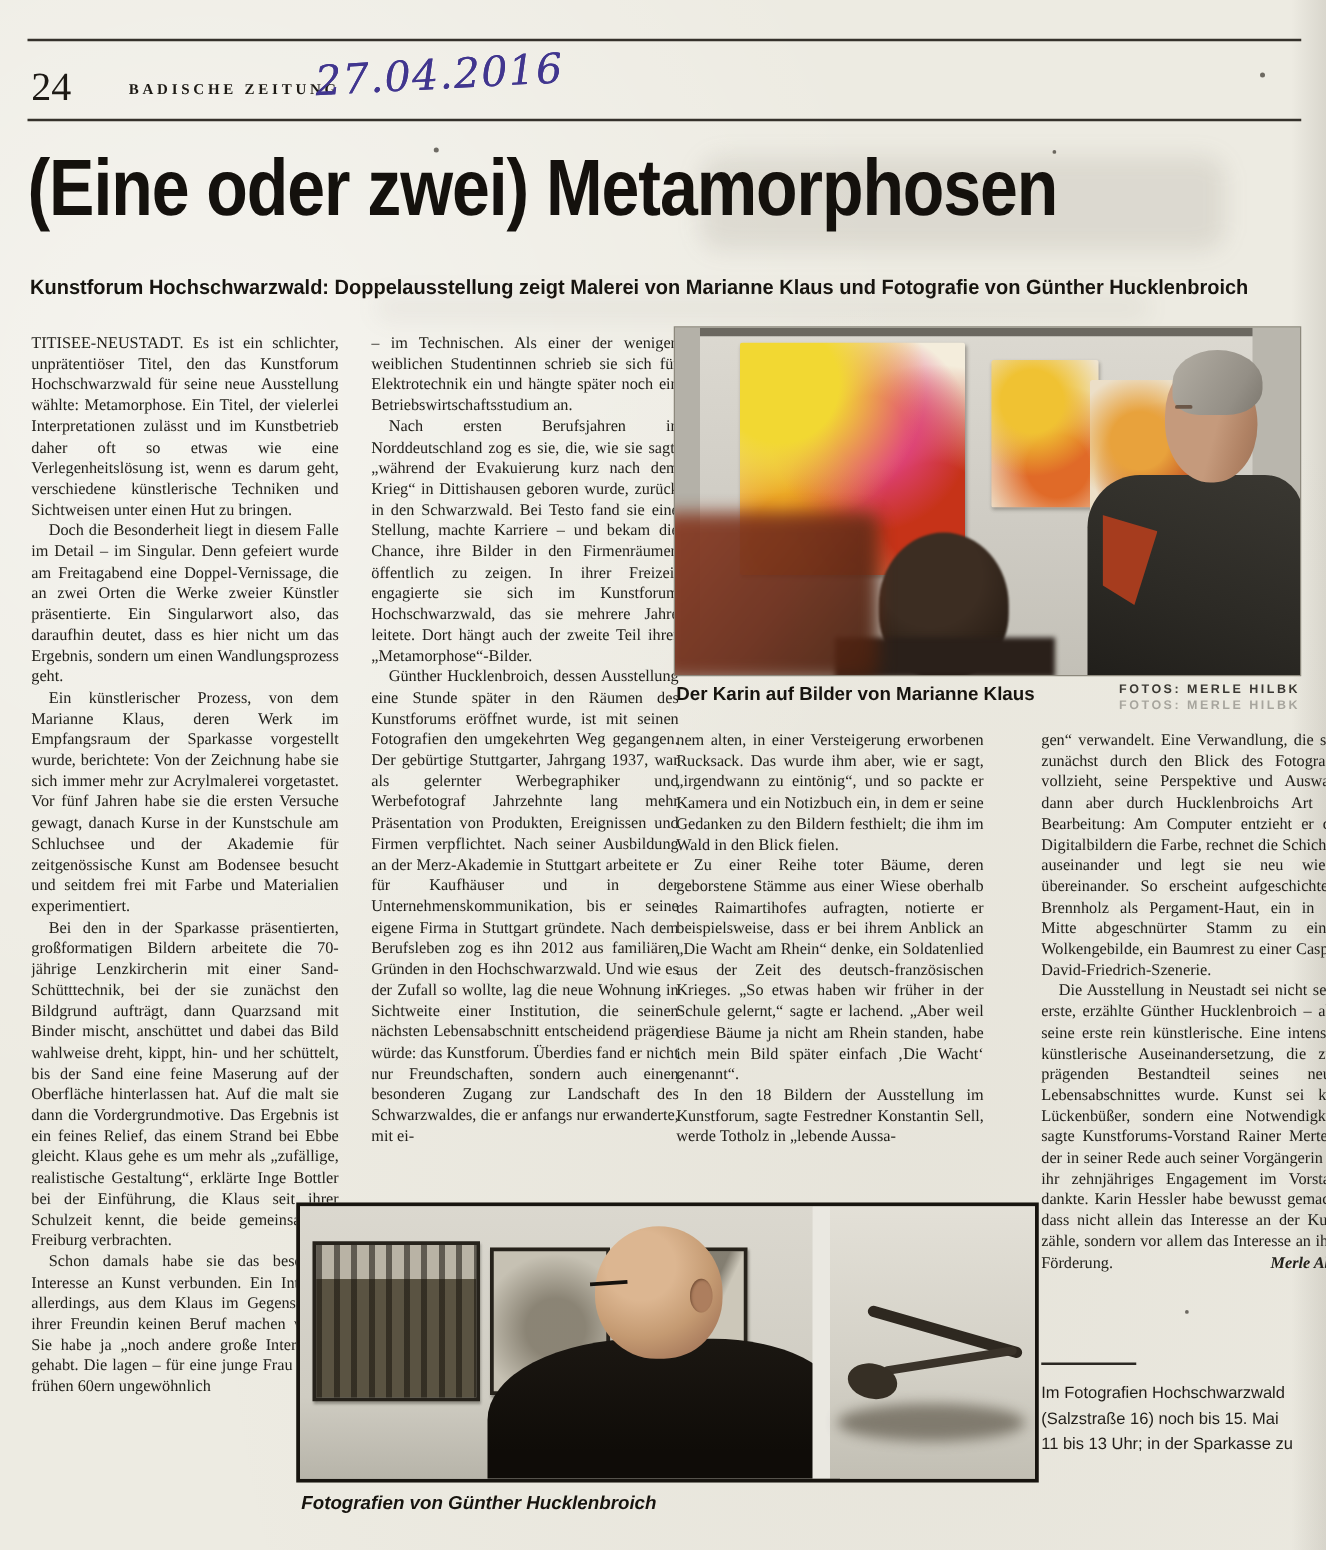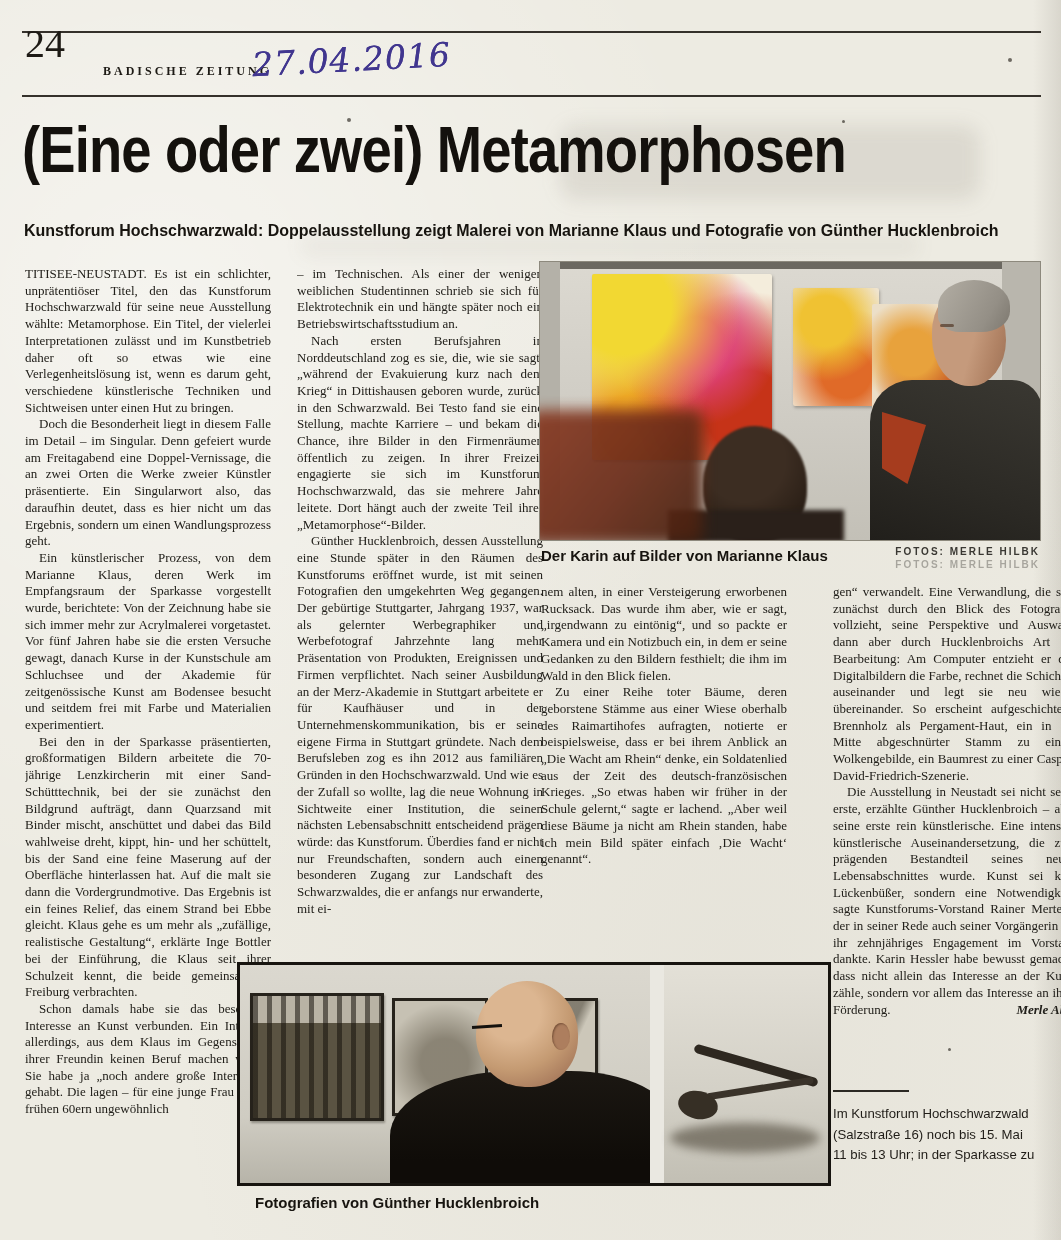--- a/index.html
+++ b/index.html
@@ -8,21 +8,21 @@
   .page{position:relative;width:1061px;height:1240px;
     background:
       radial-gradient(ellipse at 15% 25%, rgba(255,255,255,.45), transparent 45%),
       radial-gradient(ellipse at 70% 80%, rgba(140,130,110,.07), transparent 55%),
       linear-gradient(270deg, rgba(110,104,92,.16), rgba(110,104,92,0) 28px),
       #edebe2;}
   .abs{position:absolute;}
 
   
   .rule{background:#35312b;height:2px;}
-  .page-number{left:25px;top:24px;font-size:40px;line-height:1;color:#1d1a15;}
+  .page-number{left:25px;top:53px;font-size:32px;line-height:1;color:#1d1a15;}
   .paper-name{left:103px;top:64px;font-size:12px;font-weight:bold;letter-spacing:3px;color:#1d1a15;}
   .hand-date{left:252px;top:40px;font-family:"DejaVu Serif",serif;font-style:italic;
     font-size:33px;color:#41368f;transform:rotate(-3deg);letter-spacing:1px;
     text-shadow:0 0 .5px #41368f;}
   .section-title{left:378px;top:44px;font-size:38px;letter-spacing:4px;word-spacing:8px;
     color:#17140f;line-height:1;}
 
   
   .headline{left:22px;top:112px;font-family:"Liberation Sans",sans-serif;font-weight:700;
     font-size:64px;line-height:1.2;letter-spacing:-1px;color:#14110d;
@@ -47,21 +47,21 @@
     font-size:13.2px;line-height:20.5px;color:#201d18;}
   .infobox-rule{width:76px;height:2px;background:#2b2823;margin-bottom:12px;}
 
   
   .caption-row{left:541px;top:547px;width:499px;display:flex;justify-content:space-between;
     align-items:flex-start;}
   .caption{font-family:"Liberation Sans",sans-serif;font-weight:700;font-size:15px;color:#17140f;}
   .credit{font-family:"Liberation Sans",sans-serif;font-weight:700;font-size:10px;
     letter-spacing:2px;color:#3a3833;text-align:right;line-height:10px;}
   .credit-ghost{opacity:.38;transform:translateY(3px);filter:blur(.4px);}
-  .caption2{left:255px;top:1194px;}
+  .caption2{left:241px;top:1194px;font-style:italic;}
 
   
   .photo1{left:540px;top:262px;width:500px;height:278px;overflow:hidden;
     outline:1px solid #8d897d;
     background:linear-gradient(180deg,#dcd9d1 0%,#cfccc4 55%,#c3c0b7 100%);}
   .p1-ceiling{left:0;top:0;width:500px;height:7px;background:#57544c;opacity:.85;}
   .p1-leftband{left:0;top:0;width:20px;height:278px;background:#b4b1a8;}
   .p1-rightband{left:462px;top:0;width:38px;height:278px;background:#b9b6ad;}
   .p1-paint-big{left:52px;top:12px;width:180px;height:186px;border-radius:2px;
     background:
@@ -188,20 +188,21 @@
     <div class="caption">Der Karin auf Bilder von Marianne Klaus</div>
     <div>
       <div class="credit">FOTOS: MERLE HILBK</div>
       <div class="credit credit-ghost">FOTOS: MERLE HILBK</div>
     </div>
   </div>
 
   <div class="col col3">
     <p class="first">nem alten, in einer Versteigerung erworbenen Rucksack. Das wurde ihm aber, wie er sagt, „irgendwann zu eintönig“, und so packte er Kamera und ein Notizbuch ein, in dem er seine Gedanken zu den Bildern festhielt; die ihm im Wald in den Blick fielen.</p>
     <p>Zu einer Reihe toter Bäume, deren geborstene Stämme aus einer Wiese oberhalb des Raimartihofes aufragten, notierte er beispielsweise, dass er bei ihrem Anblick an „Die Wacht am Rhein“ denke, ein Soldatenlied aus der Zeit des deutsch-französischen Krieges. „So etwas haben wir früher in der Schule gelernt,“ sagte er lachend. „Aber weil diese Bäume ja nicht am Rhein standen, habe ich mein Bild später einfach ‚Die Wacht‘ genannt“.</p>
+    <p>In den 18 Bildern der Ausstellung im Kunstforum, sagte Festredner Konstantin Sell, werde Totholz in „lebende Aussa-</p>
   </div>
 
   <div class="col col4">
     <p class="first">gen“ verwandelt. Eine Verwandlung, die sich zunächst durch den Blick des Fotografen vollzieht, seine Perspektive und Auswahl, dann aber durch Hucklenbroichs Art der Bearbeitung: Am Computer entzieht er den Digitalbildern die Farbe, rechnet die Schichten auseinander und legt sie neu wieder übereinander. So erscheint aufgeschichtetes Brennholz als Pergament-Haut, ein in der Mitte abgeschnürter Stamm zu einem Wolkengebilde, ein Baumrest zu einer Caspar-David-Friedrich-Szenerie.</p>
     <p>Die Ausstellung in Neustadt sei nicht seine erste, erzählte Günther Hucklenbroich – aber seine erste rein künstlerische. Eine intensive künstlerische Auseinandersetzung, die zum prägenden Bestandteil seines neuen Lebensabschnittes wurde. Kunst sei kein Lückenbüßer, sondern eine Notwendigkeit, sagte Kunstforums-Vorstand Rainer Mertens, der in seiner Rede auch seiner Vorgängerin für ihr zehnjähriges Engagement im Vorstand dankte. Karin Hessler habe bewusst gemacht, dass nicht allein das Interesse an der Kunst zähle, sondern vor allem das Interesse an ihrer Förderung.</p>
     <div class="byline">Merle Aber</div>
   </div>
 
   <div class="abs photo2">
     <div class="abs p2-wall"></div>
@@ -218,21 +219,21 @@
       <div class="abs p2-branch1" style="left:28px;top:96px;"></div>
       <div class="abs p2-branch2" style="left:42px;top:120px;"></div>
       <div class="abs p2-stump" style="left:14px;top:126px;"></div>
     </div>
   </div>
 
   <div class="abs caption caption2">Fotografien von Günther Hucklenbroich</div>
 
   <div class="abs infobox">
     <div class="infobox-rule"></div>
-    <div>Im Kunstforum Hochschwarzwald</div>
+    <div>Im Fotografien Hochschwarzwald</div>
     <div>(Salzstraße 16) noch bis 15. Mai</div>
     <div>11 bis 13 Uhr; in der Sparkasse zu</div>
 
   </div>
 
   <div class="abs speck" style="left:347px;top:118px;"></div>
   <div class="abs speck" style="left:1008px;top:58px;"></div>
   <div class="abs speck" style="left:948px;top:1048px;width:3px;height:3px;"></div>
   <div class="abs speck" style="left:842px;top:120px;width:3px;height:3px;"></div>
 

